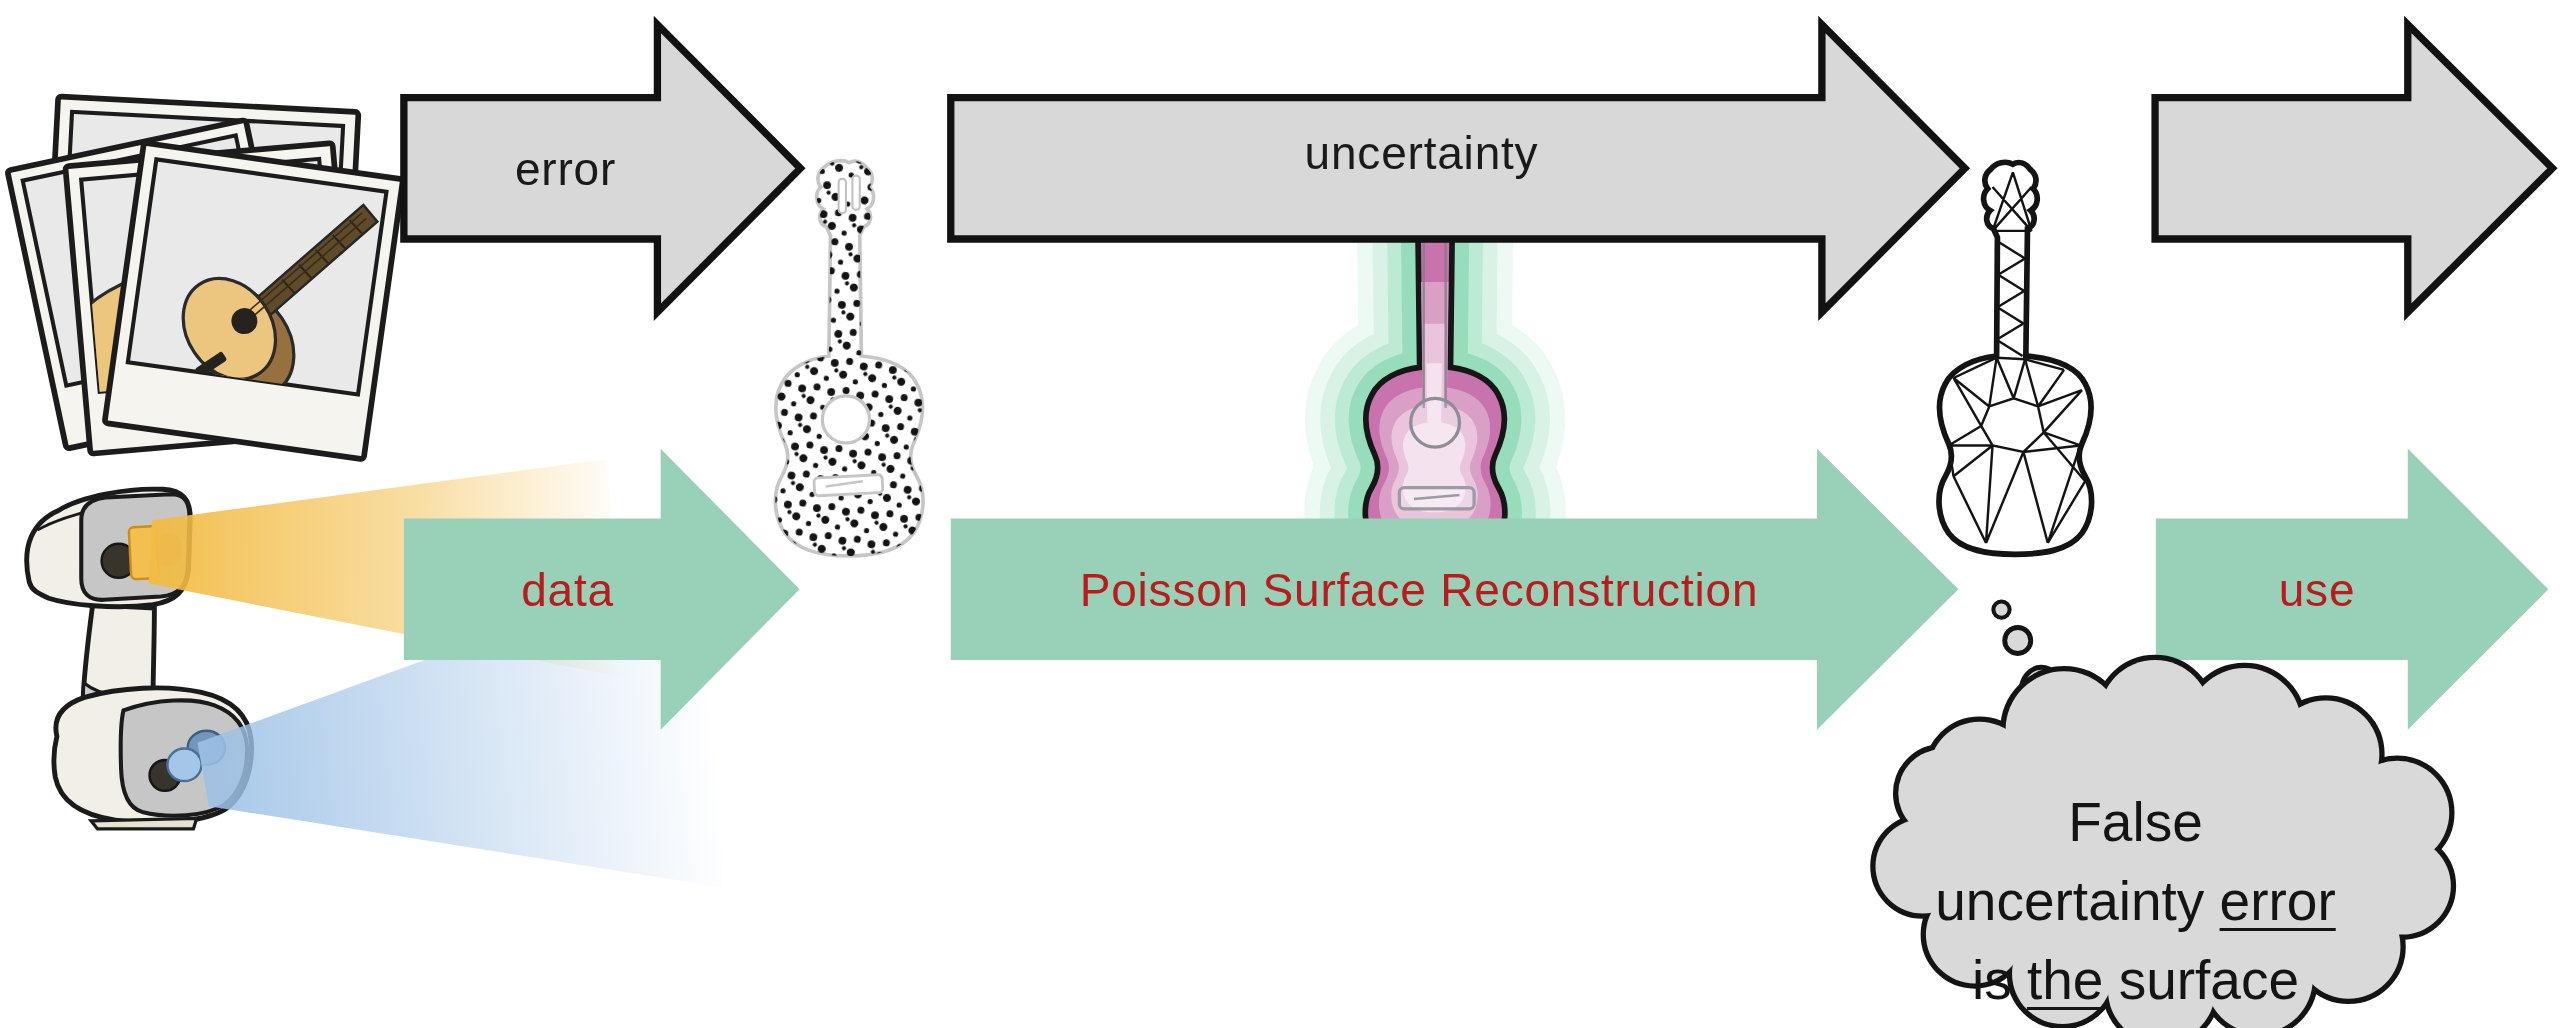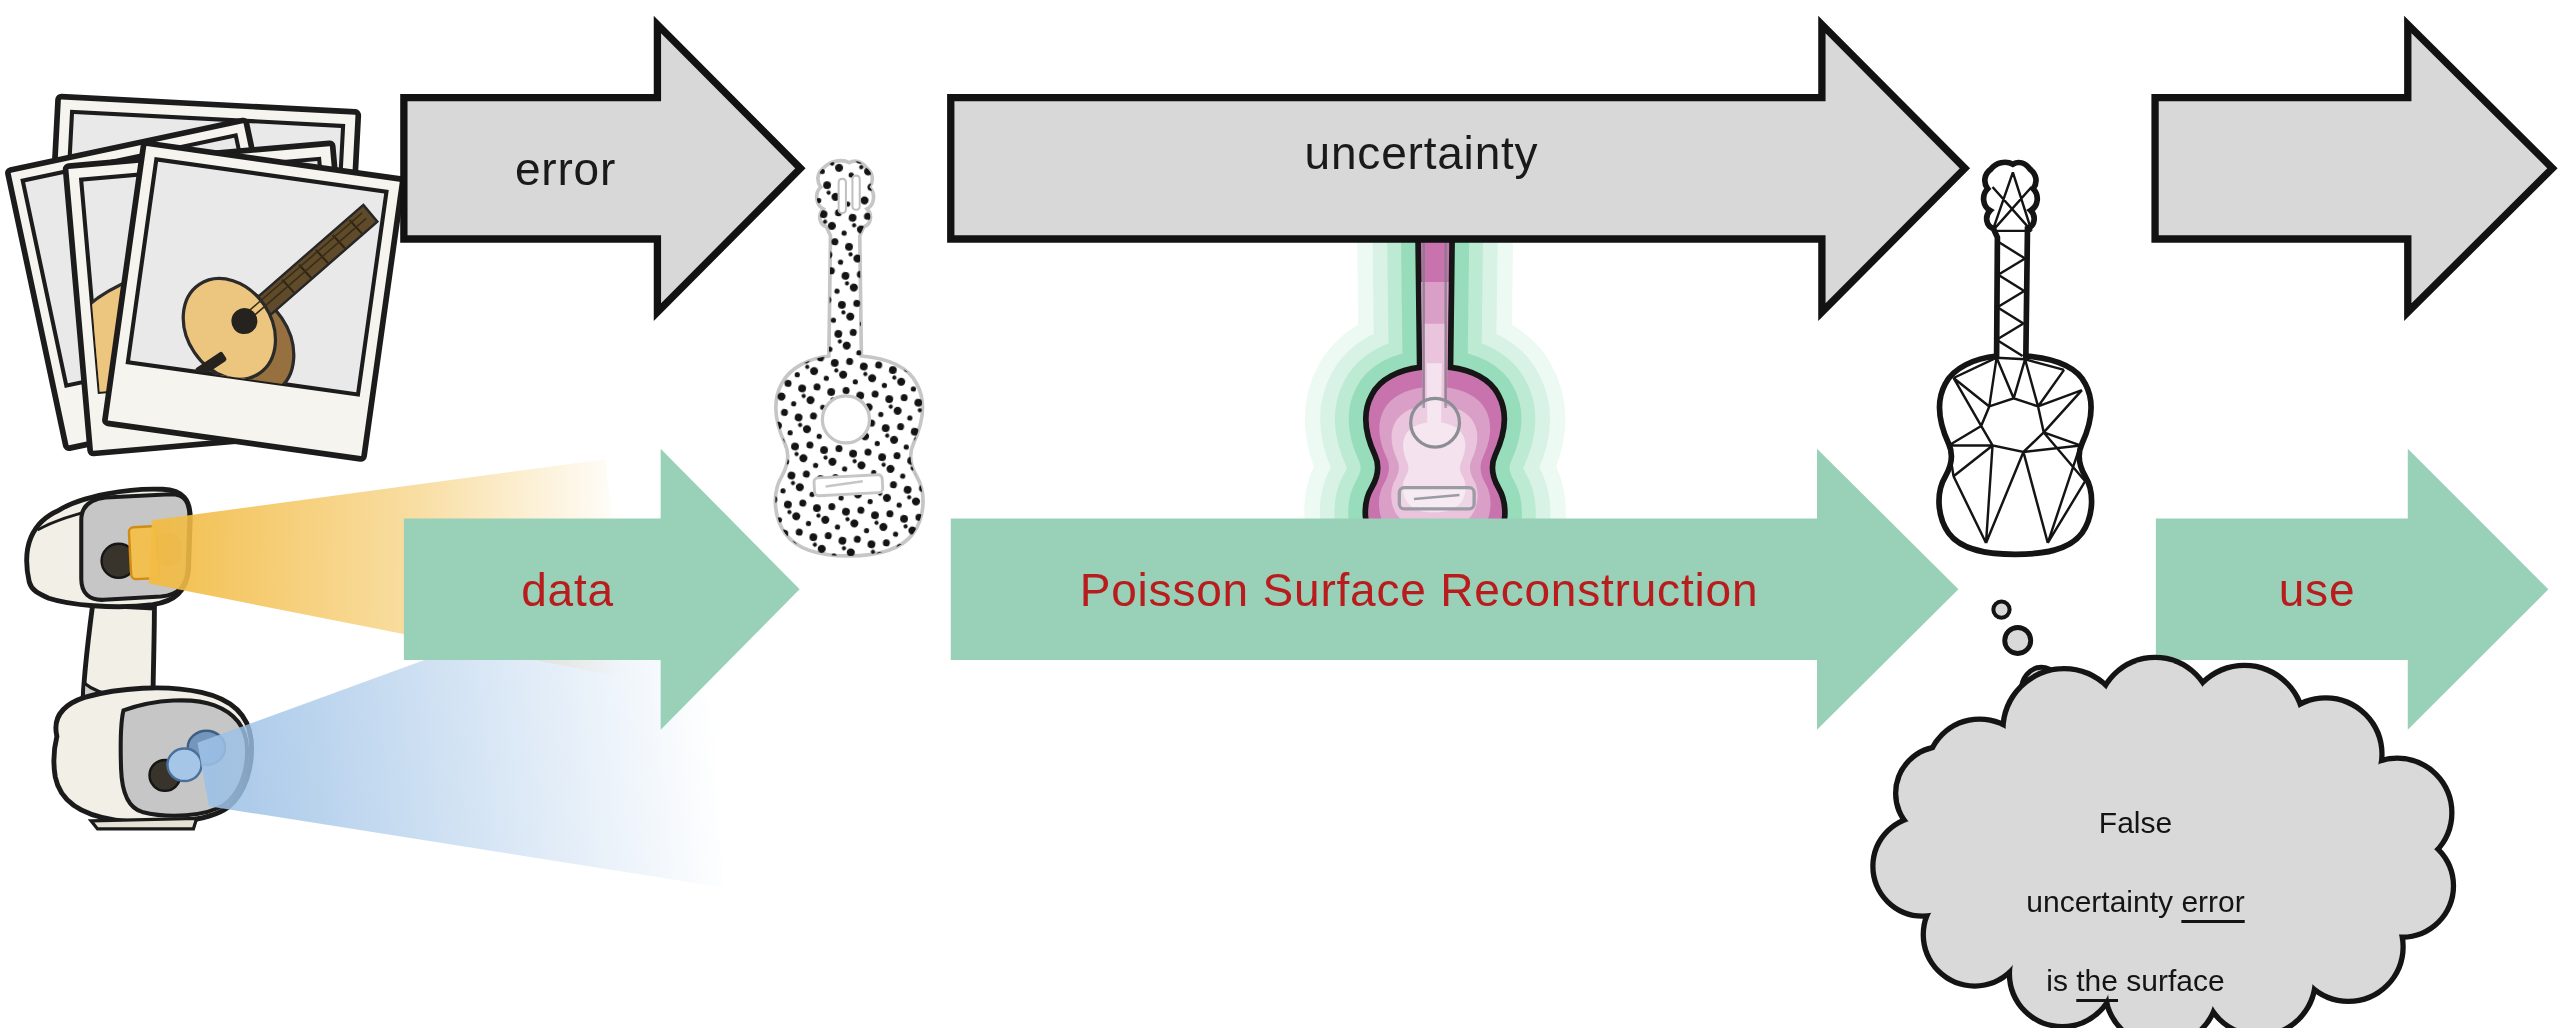--- a/index.html
+++ b/index.html
@@ -7,21 +7,21 @@
   .stage{position:absolute;inset:0;width:2576px;height:1029px;overflow:hidden;background:#ffffff;}
   .stage svg{position:absolute;left:0;top:0;z-index:1;}
   .labels{position:absolute;inset:0;z-index:5;pointer-events:none;}
   .arrow-label{
     position:absolute;display:flex;align-items:center;justify-content:center;
     font-size:46px;letter-spacing:0.8px;color:#1a1a1a;white-space:nowrap;
   }
   .arrow-label.light{color:#b91c1c;}
   .cloud-text{
     position:absolute;left:1906px;top:783px;width:459px;
-    font-size:30px;line-height:79px;color:#141414;text-align:center;
+    font-size:55px;line-height:79px;color:#141414;text-align:center;
   }
   .u{
     text-decoration:underline;
     text-decoration-thickness:3.3px;
     text-underline-offset:8.1px;
     text-decoration-color:#141414;
   }
 </style>
 </head>
 <body>

